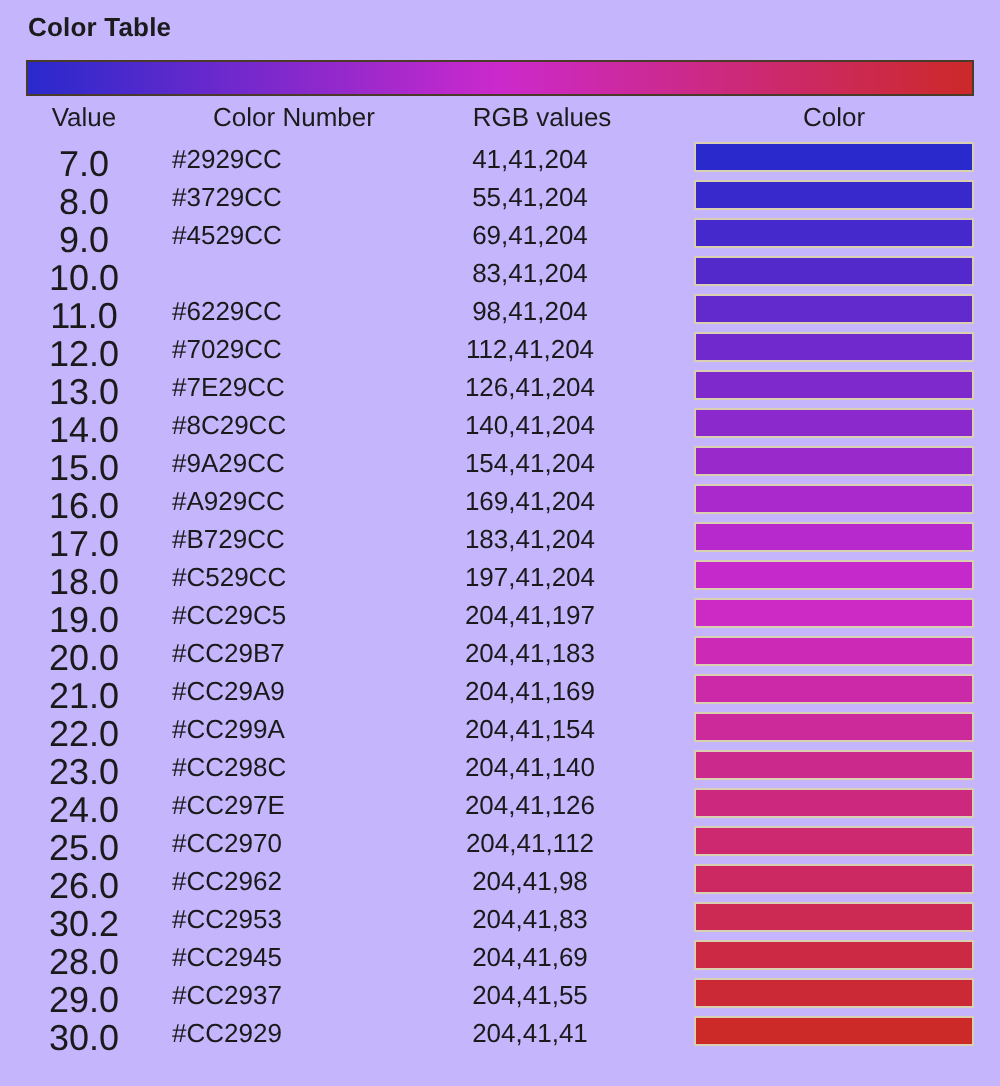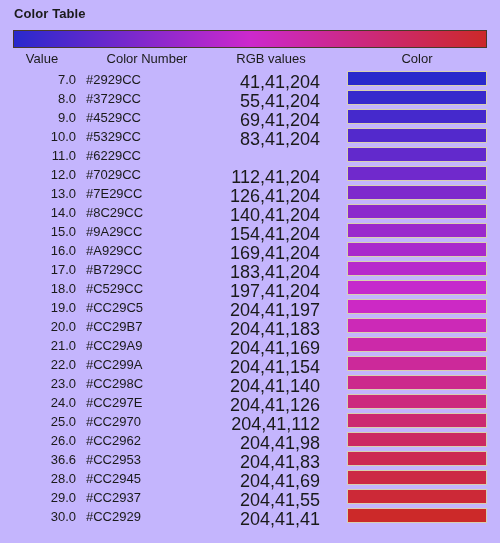--- a/index.html
+++ b/index.html
@@ -67,40 +67,40 @@
 
   .row {
     position: relative;
     height: 19px;
   }
   .c-value {
     position: absolute;
     left: 8px;
     width: 68px;
     top: 2px;
-    font-size: 13px;
-    text-align: right;
+    font-size: 18px;
+    text-align: center;
     white-space: nowrap;
   }
   .c-number {
     position: absolute;
     left: 86px;
     width: 122px;
     top: 2px;
     font-size: 13px;
     text-align: left;
     white-space: nowrap;
   }
   .c-rgb {
     position: absolute;
     left: 210px;
     width: 110px;
     top: 2px;
-    font-size: 18px;
-    text-align: right;
+    font-size: 13px;
+    text-align: center;
     white-space: nowrap;
   }
   .c-swatch {
     position: absolute;
     left: 347px;
     top: 1px;
     width: 140px;
     height: 15px;
     border: 1px solid #d8d0b0;
     box-sizing: border-box;
@@ -136,27 +136,27 @@
           <div class="c-swatch" style="background: rgb(55, 41, 204);"></div>
         </div>
         <div class="row">
           <div class="c-value">9.0</div>
           <div class="c-number">#4529CC</div>
           <div class="c-rgb">69,41,204</div>
           <div class="c-swatch" style="background: rgb(69, 41, 204);"></div>
         </div>
         <div class="row">
           <div class="c-value">10.0</div>
-          <div class="c-number">#5329CC</div>
           <div class="c-rgb">83,41,204</div>
           <div class="c-swatch" style="background: rgb(83, 41, 204);"></div>
         </div>
         <div class="row">
           <div class="c-value">11.0</div>
           <div class="c-number">#6229CC</div>
+          <div class="c-rgb">98,41,204</div>
           <div class="c-swatch" style="background: rgb(98, 41, 204);"></div>
         </div>
         <div class="row">
           <div class="c-value">12.0</div>
           <div class="c-number">#7029CC</div>
           <div class="c-rgb">112,41,204</div>
           <div class="c-swatch" style="background: rgb(112, 41, 204);"></div>
         </div>
         <div class="row">
           <div class="c-value">13.0</div>
@@ -236,21 +236,21 @@
           <div class="c-rgb">204,41,112</div>
           <div class="c-swatch" style="background: rgb(204, 41, 112);"></div>
         </div>
         <div class="row">
           <div class="c-value">26.0</div>
           <div class="c-number">#CC2962</div>
           <div class="c-rgb">204,41,98</div>
           <div class="c-swatch" style="background: rgb(204, 41, 98);"></div>
         </div>
         <div class="row">
-          <div class="c-value">36.6</div>
+          <div class="c-value">30.2</div>
           <div class="c-number">#CC2953</div>
           <div class="c-rgb">204,41,83</div>
           <div class="c-swatch" style="background: rgb(204, 41, 83);"></div>
         </div>
         <div class="row">
           <div class="c-value">28.0</div>
           <div class="c-number">#CC2945</div>
           <div class="c-rgb">204,41,69</div>
           <div class="c-swatch" style="background: rgb(204, 41, 69);"></div>
         </div>

